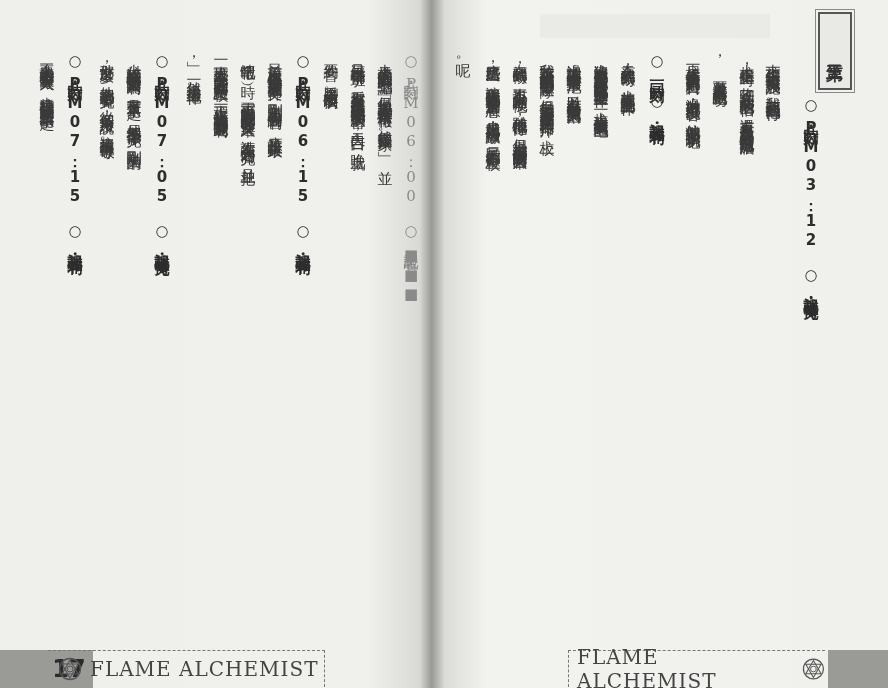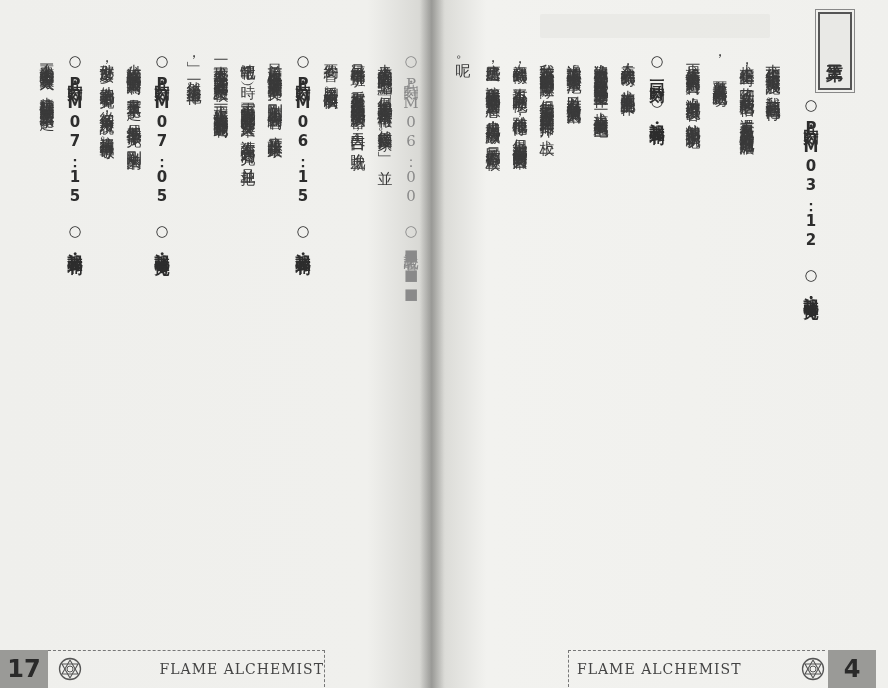--- a/index.html
+++ b/index.html
@@ -34,26 +34,26 @@
     border:2px solid #555; outline:1px solid #888; outline-offset:2px;
     background:#e9e9e6;
     writing-mode:vertical-rl; text-orientation:upright;
     font-family:"DejaVu Sans","Liberation Sans",sans-serif; font-weight:bold;
     font-size:17px; line-height:30px; text-align:center; color:#333;
   }
   .footer { position:absolute; top:650px; height:38px; }
   .footer .num {
     position:absolute; top:0; width:48px; height:38px; background:#9a9a97;
     font-family:"DejaVu Sans","Liberation Sans",sans-serif; font-weight:bold; font-size:24px;
-    color:#2a2a2a; display:flex; align-items:center; justify-content:center;
+    color:#2a2a2a; display:flex; align-items:center; justify-content:center;padding-left:45px;
   }
   .footer .title-box {
     position:absolute; top:0; height:36px; border-top:1.5px dashed #777;
-    font-family:"DejaVu Serif","Liberation Serif",serif; font-size:14px; letter-spacing:1px;
-    color:#444; display:flex; align-items:center; gap:8px;justify-content:space-between;
+    font-family:"DejaVu Serif","Liberation Serif",serif; font-size:20px; letter-spacing:1px;
+    color:#444; display:flex; align-items:center; gap:8px;
   }
   .emblem { width:24px; height:24px; }
   .left-footer { left:0; width:320px; }
   .left-footer .num { left:0; }
   .left-footer .title-box { left:48px; width:266px; border-right:1.5px dashed #777; padding-left:10px; }
   .right-footer { left:568px; width:320px; }
   .right-footer .num { left:260px; }
   .right-footer .title-box { left:0; width:248px; border-left:1.5px dashed #777; padding-left:8px; }
 </style>
 </head>

